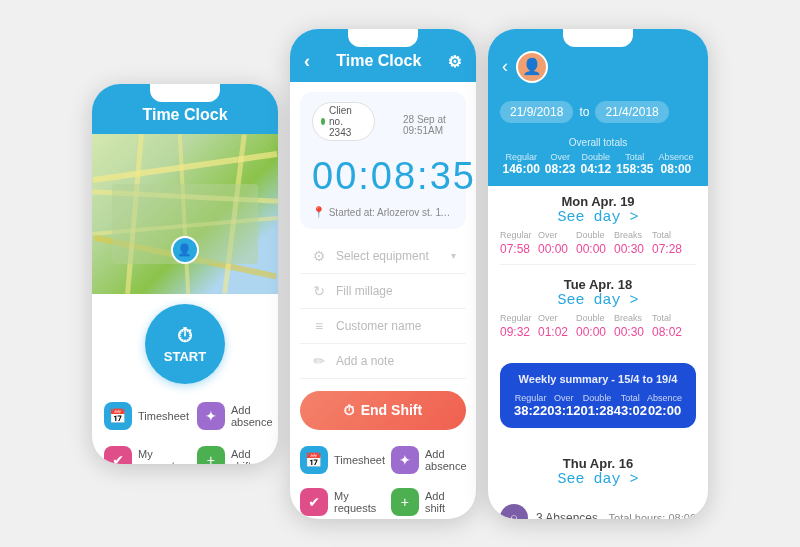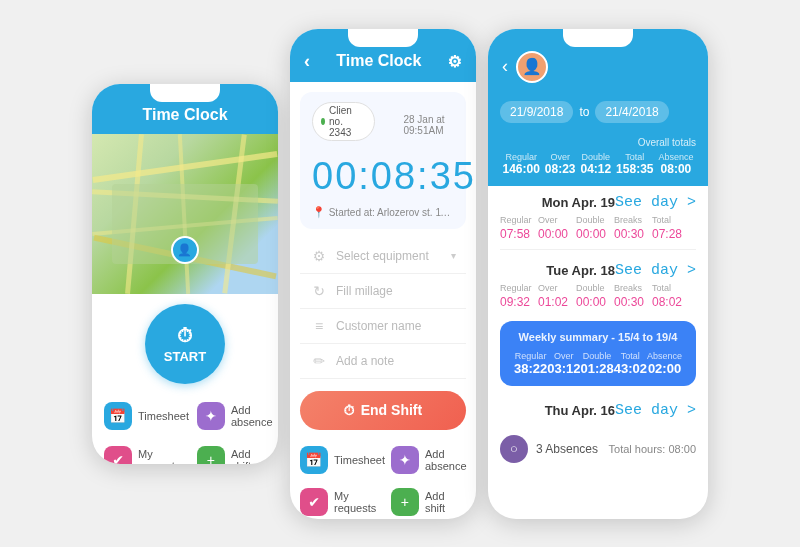--- a/index.html
+++ b/index.html
@@ -227,52 +227,53 @@
     }
     .date-to { color: #fff; font-size: 12px; }
     .p3-totals {
       background: #29a8e0;
       padding: 6px 12px 10px;
       color: #fff;
     }
     .totals-label {
       font-size: 10px;
       color: rgba(255,255,255,0.8);
-      text-align: right;
+      text-align: center;
       margin-bottom: 4px;
     }
     .totals-row {
       display: flex;
       justify-content: space-around;
     }
     .total-item {
       text-align: center;
     }
     .total-label { font-size: 9px; color: rgba(255,255,255,0.75); }
     .total-value { font-size: 12px; font-weight: 600; color: #fff; }
     .p3-body { padding: 0; overflow-y: auto; height: calc(100% - 145px); }
     .day-section { padding: 8px 12px 4px; }
     .day-header {
       display: flex; justify-content: flex-end; align-items: center;
       margin-bottom: 4px;
+      flex-direction: column;
     }
     .day-label { font-size: 13px; font-weight: 600; color: #333; }
     .see-day { font-size: 15px; color: #29a8e0; cursor: pointer; display: flex; align-items: center; gap: 2px; font-family: Liberation Mono, monospace; }
     .day-cols {
       display: flex;
       justify-content: flex-start;
       gap: 0;
     }
     .day-col { text-align: left; min-width: 38px; }
     .day-col-label { font-size: 9px; color: #aaa; margin-bottom: 2px; }
     .day-col-value { font-size: 12px; color: #ec4899; }
     .divider { height: 1px; background: #f0f0f0; margin: 4px 12px; }
     .weekly-summary {
-      margin: 8px 12px;
-      background: #3b82f6;
+      margin: 20px 12px;
+      background: #1d4ed8;
       border-radius: 12px;
       padding: 10px 14px;
       color: #fff;
     }
     .weekly-title {
       font-size: 11px;
       font-weight: 600;
       color: rgba(255,255,255,0.9);
       margin-bottom: 8px;
       text-align: center;
@@ -350,21 +351,21 @@
       <span>Time Clock</span>
       <span class="p2-header-gear">⚙</span>
     </div>
     <div class="p2-body">
       <div class="timer-pill">
         <div style="display:flex;align-items:center;justify-content:flex-end;margin-bottom:4px;gap:28px;">
           <div class="client-badge">
             <div class="client-dot"></div>
             <span>Clien no. 2343</span>
           </div>
-          <span class="timer-date">28 Jan at 09:51AM</span>
+          <span class="timer-date">28 Sep at 09:51AM</span>
         </div>
         <div class="timer-display">00:08:35</div>
         <div class="timer-location">
           <span class="loc-icon">📍</span>
           <span style="overflow:hidden;text-overflow:ellipsis;white-space:nowrap;max-width:140px;">Started at: Arlozerov st. 1112, Tel Aviv-Yafo, Isr...</span>
         </div>
       </div>
 
       <div class="p2-input-row">
         <span class="p2-input-icon">⚙</span>

